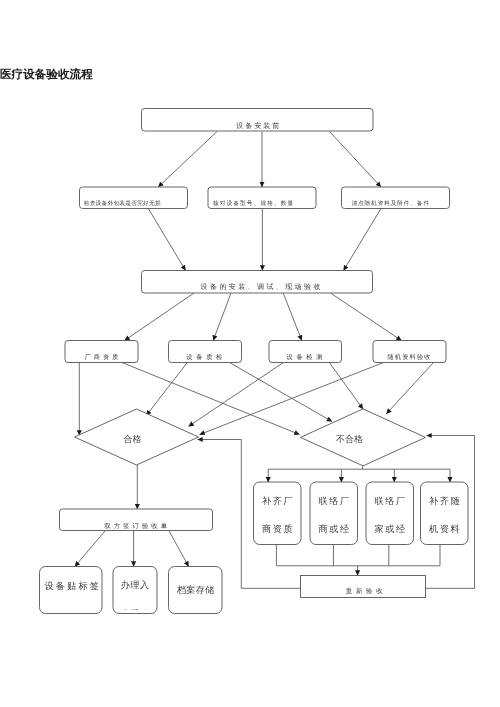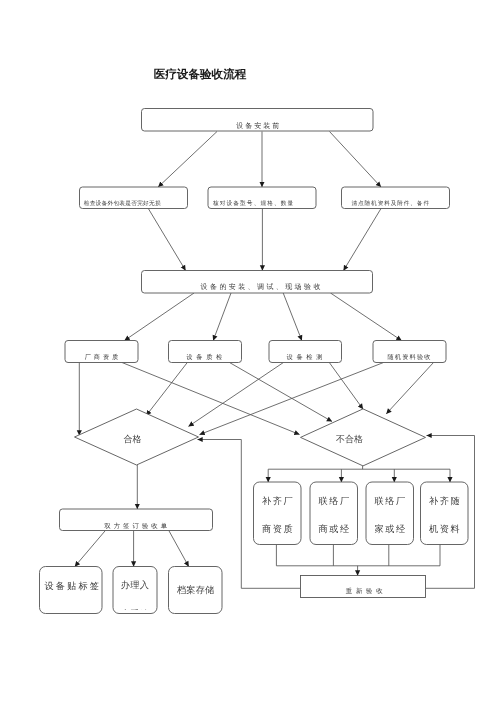--- a/index.html
+++ b/index.html
@@ -1,19 +1,19 @@
 <!DOCTYPE html>
 <html><head>
 <meta charset="utf-8">
 <title>医疗设备验收流程</title>
 <style>
   html,body{margin:0;padding:0;background:#ffffff;}
   body{width:500px;height:707px;overflow:hidden;font-family:"Liberation Serif",serif;}
   #page{position:relative;width:500px;height:707px;background:#fff;}
-  .title{position:absolute;left:0;top:69px;width:400px;text-align:center;
+  .title{position:absolute;left:0;top:69px;width:400px;
          font-family:"Liberation Serif",serif;font-size:11.6px;font-weight:bold;color:#1a1a1a;letter-spacing:0px;line-height:12px;}
   svg{position:absolute;left:0;top:0;}
   .nodetext{font-family:"Liberation Serif",serif;fill:#3b3b3b;text-anchor:middle;dominant-baseline:middle;}
 </style>
 </head>
 <body>
 
 <div id="page">
   <div class="title">医疗设备验收流程</div>
   <svg id="chart" width="500" height="707">

